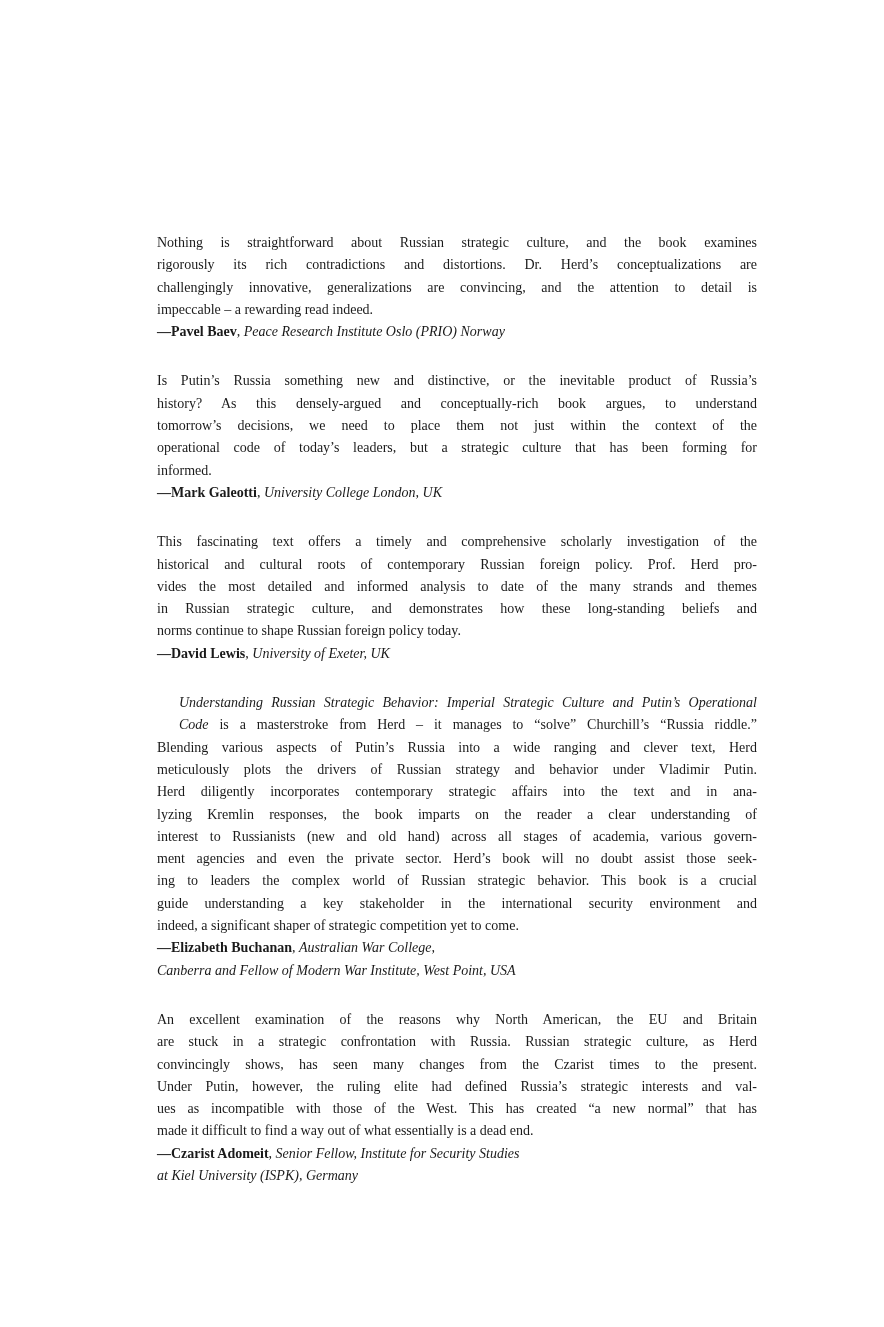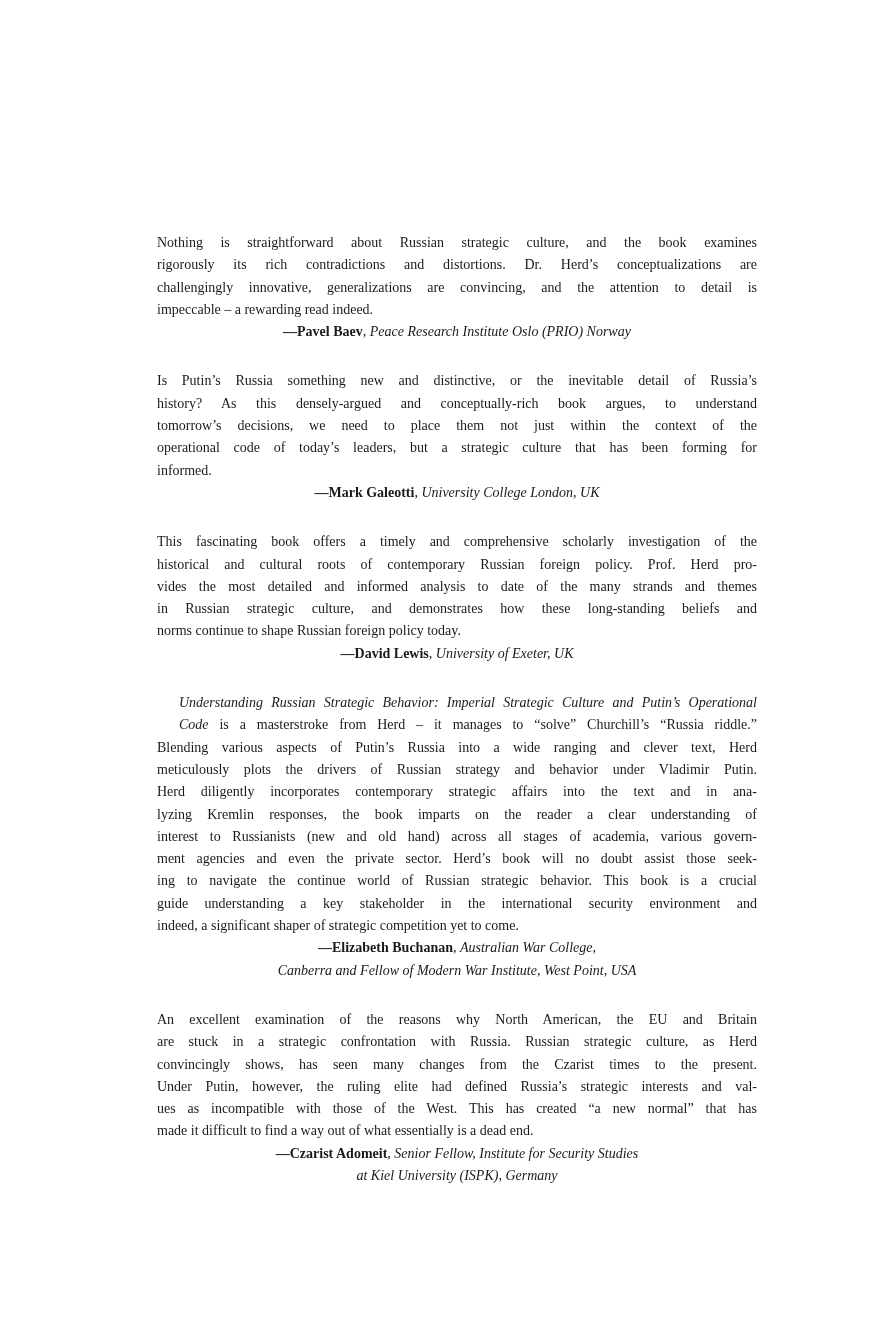--- a/index.html
+++ b/index.html
@@ -20,68 +20,68 @@
     line-height: 22.3px;
     text-align: justify;
     text-align-last: justify;
     white-space: nowrap;
   }
   .body-line.last { text-align-last: left; }
   .attr-line {
     display: block;
     height: 22.3px;
     line-height: 22.3px;
-    text-align: center;
+    text-align: left;
     white-space: nowrap;
   }
   .name { font-weight: bold; }
   .aff { font-style: italic; }
   .ital { font-style: italic; margin-left: 22px; }
 </style>
 </head>
 <body>
 
 <div class="page">
 
   <div class="blurb">
     <span class="body-line">Nothing is straightforward about Russian strategic culture, and the book examines</span>
     <span class="body-line">rigorously its rich contradictions and distortions. Dr. Herd’s conceptualizations are</span>
     <span class="body-line">challengingly innovative, generalizations are convincing, and the attention to detail is</span>
     <span class="body-line last">impeccable – a rewarding read indeed.</span>
     <span class="attr-line"><span class="name">—</span><span class="name">Pavel Baev</span><span>, </span><span class="aff">Peace Research Institute Oslo (PRIO) Norway</span></span>
   </div>
 
   <div class="blurb">
-    <span class="body-line">Is Putin’s Russia something new and distinctive, or the inevitable detail of Russia’s</span>
+    <span class="body-line">Is Putin’s Russia something new and distinctive, or the inevitable product of Russia’s</span>
     <span class="body-line">history? As this densely-argued and conceptually-rich book argues, to understand</span>
     <span class="body-line">tomorrow’s decisions, we need to place them not just within the context of the</span>
     <span class="body-line">operational code of today’s leaders, but a strategic culture that has been forming for</span>
     <span class="body-line last">informed.</span>
     <span class="attr-line"><span class="name">—</span><span class="name">Mark Galeotti</span><span>, </span><span class="aff">University College London, UK</span></span>
   </div>
 
   <div class="blurb">
-    <span class="body-line">This fascinating book offers a timely and comprehensive scholarly investigation of the</span>
+    <span class="body-line">This fascinating text offers a timely and comprehensive scholarly investigation of the</span>
     <span class="body-line">historical and cultural roots of contemporary Russian foreign policy. Prof. Herd pro-</span>
     <span class="body-line">vides the most detailed and informed analysis to date of the many strands and themes</span>
     <span class="body-line">in Russian strategic culture, and demonstrates how these long-standing beliefs and</span>
     <span class="body-line last">norms continue to shape Russian foreign policy today.</span>
     <span class="attr-line"><span class="name">—</span><span class="name">David Lewis</span><span>, </span><span class="aff">University of Exeter, UK</span></span>
   </div>
 
   <div class="blurb">
     <span class="body-line ital">Understanding Russian Strategic Behavior: Imperial Strategic Culture and Putin’s Operational</span>
     <span class="body-line"><span class="ital">Code</span><span> is a masterstroke from Herd – it manages to “solve” Churchill’s “Russia riddle.”</span></span>
     <span class="body-line">Blending various aspects of Putin’s Russia into a wide ranging and clever text, Herd</span>
     <span class="body-line">meticulously plots the drivers of Russian strategy and behavior under Vladimir Putin.</span>
     <span class="body-line">Herd diligently incorporates contemporary strategic affairs into the text and in ana-</span>
     <span class="body-line">lyzing Kremlin responses, the book imparts on the reader a clear understanding of</span>
     <span class="body-line">interest to Russianists (new and old hand) across all stages of academia, various govern-</span>
     <span class="body-line">ment agencies and even the private sector. Herd’s book will no doubt assist those seek-</span>
-    <span class="body-line">ing to navigate the continue world of Russian strategic behavior. This book is a crucial</span>
+    <span class="body-line">ing to leaders the complex world of Russian strategic behavior. This book is a crucial</span>
     <span class="body-line">guide understanding a key stakeholder in the international security environment and</span>
     <span class="body-line last">indeed, a significant shaper of strategic competition yet to come.</span>
     <span class="attr-line"><span class="name">—</span><span class="name">Elizabeth Buchanan</span><span>, </span><span class="aff">Australian War College,</span></span>
     <span class="attr-line aff">Canberra and Fellow of Modern War Institute, West Point, USA</span>
   </div>
 
   <div class="blurb">
     <span class="body-line">An excellent examination of the reasons why North American, the EU and Britain</span>
     <span class="body-line">are stuck in a strategic confrontation with Russia. Russian strategic culture, as Herd</span>
     <span class="body-line">convincingly shows, has seen many changes from the Czarist times to the present.</span>

